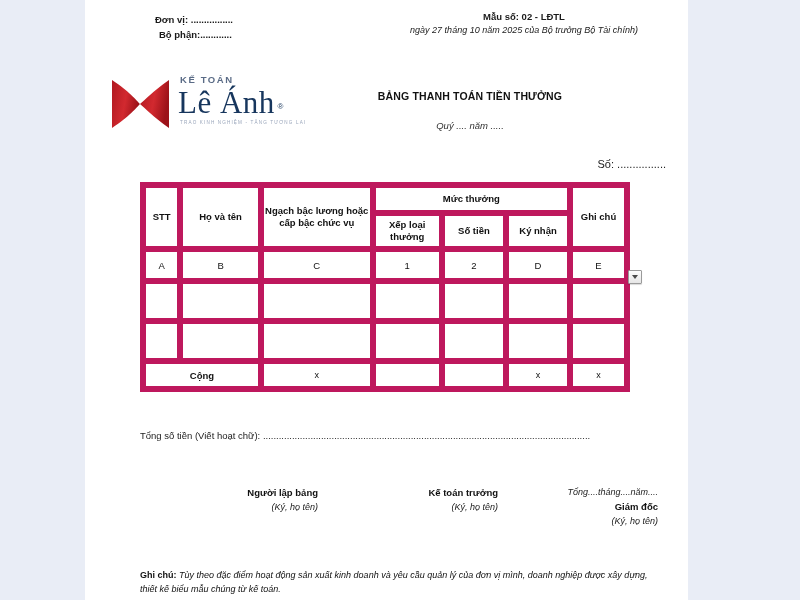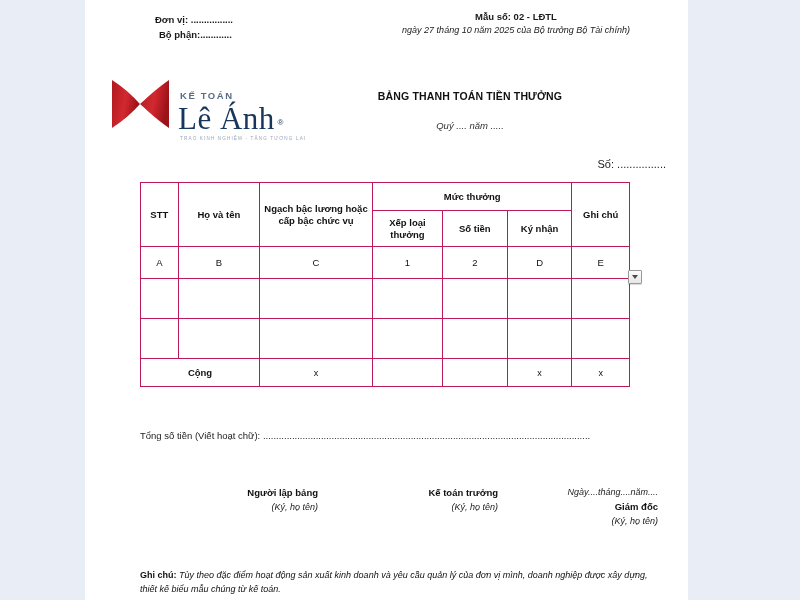--- a/index.html
+++ b/index.html
@@ -21,32 +21,32 @@
 
   
   .top-header { position: relative; height: 68px; }
   .unit-block {
     position: absolute; left: 55px; top: 12px;
     font-size: 9.5px; font-weight: bold; color: #1a1a1a; line-height: 15px;
   }
   .unit-line.indent { padding-left: 4px; }
 
   .form-ref {
-    position: absolute; left: 251px; top: 10px; width: 330px;
+    position: absolute; left: 259px; top: 10px; width: 330px;
     text-align: center; color: #1a1a1a;
   }
   .form-code { font-size: 9.5px; font-weight: bold; line-height: 14px; }
   .form-sub { font-size: 9px; font-style: italic; line-height: 13.5px; }
 
   
   .title-band { position: relative; height: 88px; }
 
   .logo { position: absolute; left: 10px; top: 6px; width: 205px; height: 62px; }
   .logo-mark { position: absolute; left: 0; top: 4px; width: 62px; height: 52px; }
-  .logo-text { position: absolute; left: 68px; top: 16px; width: 140px; }
+  .logo-text { position: absolute; left: 68px; top: 0; width: 140px; }
   .logo-ketoan {
     font-size: 9.5px; font-weight: bold; color: #5a6b86;
     letter-spacing: 1.6px; line-height: 12px; padding-left: 2px;
   }
   .logo-name {
     font-family: "Liberation Serif", serif;
     font-size: 31px; color: #17365d; line-height: 33px;
     letter-spacing: .5px; position: relative; display: inline-block;
   }
   .logo-reg {
@@ -73,21 +73,21 @@
     font-size: 11px; color: #222;
   }
 
   
   .tbl-wrap { position: absolute; left: 55px; top: 182px; width: 490px; }
   table.form-table {
     width: 100%; border-collapse: collapse; table-layout: fixed;
     background: #fff;
   }
   table.form-table th, table.form-table td {
-    border: 1px solid #be185d;
+    border: 6px solid #be185d;
     text-align: center; vertical-align: middle;
     color: #111; font-size: 9.5px; padding: 2px 1px;
   }
   table.form-table th { font-weight: bold; line-height: 12px; }
   .c-stt   { width: 36px; }
   .c-name  { width: 78px; }
   .c-rank  { width: 108px; }
   .c-xep   { width: 67px; }
   .c-tien  { width: 62px; }
   .c-ky    { width: 62px; }
@@ -256,21 +256,21 @@
     <div class="sig-row">
       <div class="sig sig-1">
         <div class="sig-title">Người lập bảng</div>
         <div class="sig-note">(Ký, họ tên)</div>
       </div>
       <div class="sig sig-2">
         <div class="sig-title">Kế toán trưởng</div>
         <div class="sig-note">(Ký, họ tên)</div>
       </div>
       <div class="sig sig-3">
-        <div class="sig-date">Ngày....tháng....năm....</div>
+        <div class="sig-date">Tổng....tháng....năm....</div>
         <div class="sig-title">Giám đốc</div>
         <div class="sig-note">(Ký, họ tên)</div>
       </div>
     </div>
 
     <div class="footer-note"><b>Ghi chú:</b><i> Tùy theo đặc điểm hoạt động sản xuất kinh doanh và yêu cầu quản lý của đơn vị mình, doanh nghiệp được xây dựng, thiết kế biểu mẫu chúng từ kế toán.</i></div>
 
   </div>
 </div>
 

